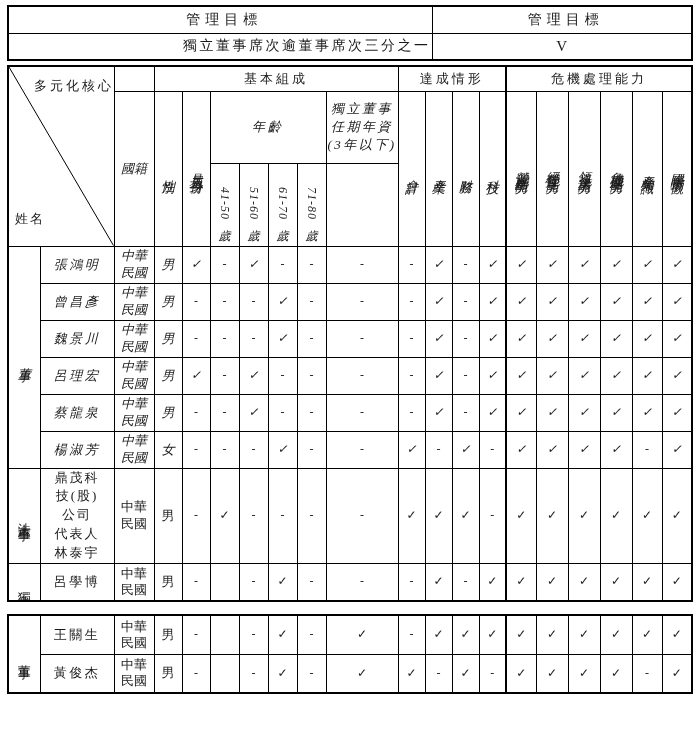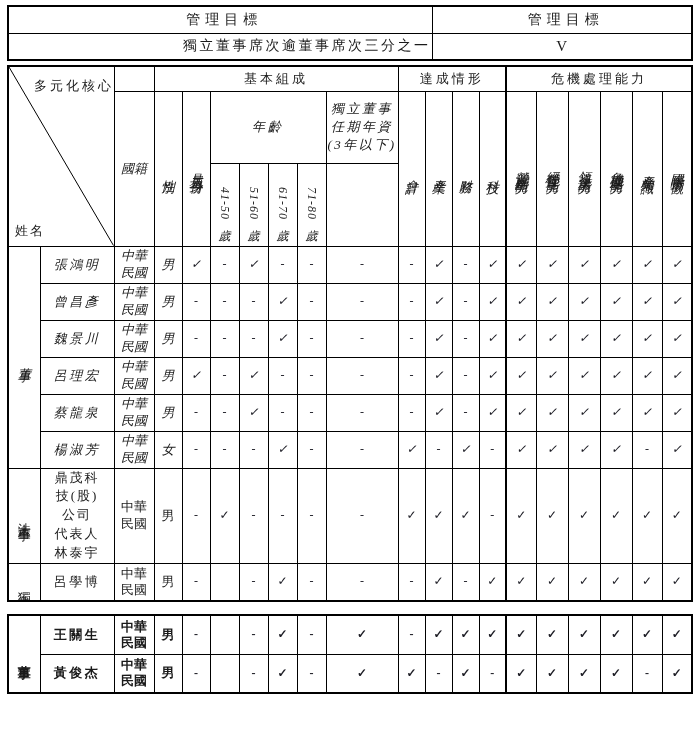--- a/index.html
+++ b/index.html
@@ -18,39 +18,39 @@
 
   
   .matrix { width:684px; margin:4px 0 0 7px; border:2px solid #000; font-size:13px; }
   .matrix td { border:1px solid #000; text-align:center; vertical-align:middle;
                padding:0; overflow:hidden; }
   .sep-l { border-left-width:2px !important; }
   .gap { height:8px; }
 
   tr.rA { height:25px; } tr.rB { height:72px; } tr.rC { height:83px; }
   tr.dr { height:37px;font-style:italic; } tr.corp { height:92px; } tr.ind { height:38px; }
-  tr.b  { height:39px;font-weight:bold; }
+  tr.b  { height:39px; }
 
   .gcell { text-align:left; padding-left:12px; letter-spacing:3px;margin-top:40px; }
   .gcenter { text-align:center; padding-left:0; }
   .hc { vertical-align:top; padding-top:3px;font-style:italic; }
   .agehead { text-align:left; padding-left:8px; letter-spacing:3px; }
   .tenure { text-align:left; padding:2px 3px 0 5px; letter-spacing:2.5px;
             line-height:1.4; }
 
   .vcjk { writing-mode:vertical-rl; text-orientation:upright; display:inline-block;
           line-height:1; letter-spacing:2px; }
   .vrot { writing-mode:vertical-rl; text-orientation:mixed; display:inline-block;
           font-size:12px; line-height:1; letter-spacing:1px; margin-top:3px; }
 
   .diag { position:relative; vertical-align:top; }
   .diag svg { position:absolute; left:0; top:0; width:100%; height:100%; display:block; }
   .corner-top { position:absolute; top:8px; left:24px; width:82px; text-align:center;
                 letter-spacing:3px; line-height:1.7; }
-  .corner-bot { position:absolute; left:6px; bottom:6px; letter-spacing:2px; }
+  .corner-bot { position:absolute; left:6px; bottom:18px; letter-spacing:2px; }
 
   .name { letter-spacing:2.5px; }
   .namecorp { text-align:left; padding-left:5px; white-space:pre-line;
               line-height:1.45; letter-spacing:2px; }
   .pre { white-space:pre-line; line-height:1.25; }
   .mk { font-size:12px; color:#1c1c24; }
 </style>
 </head>
 <body>
 

